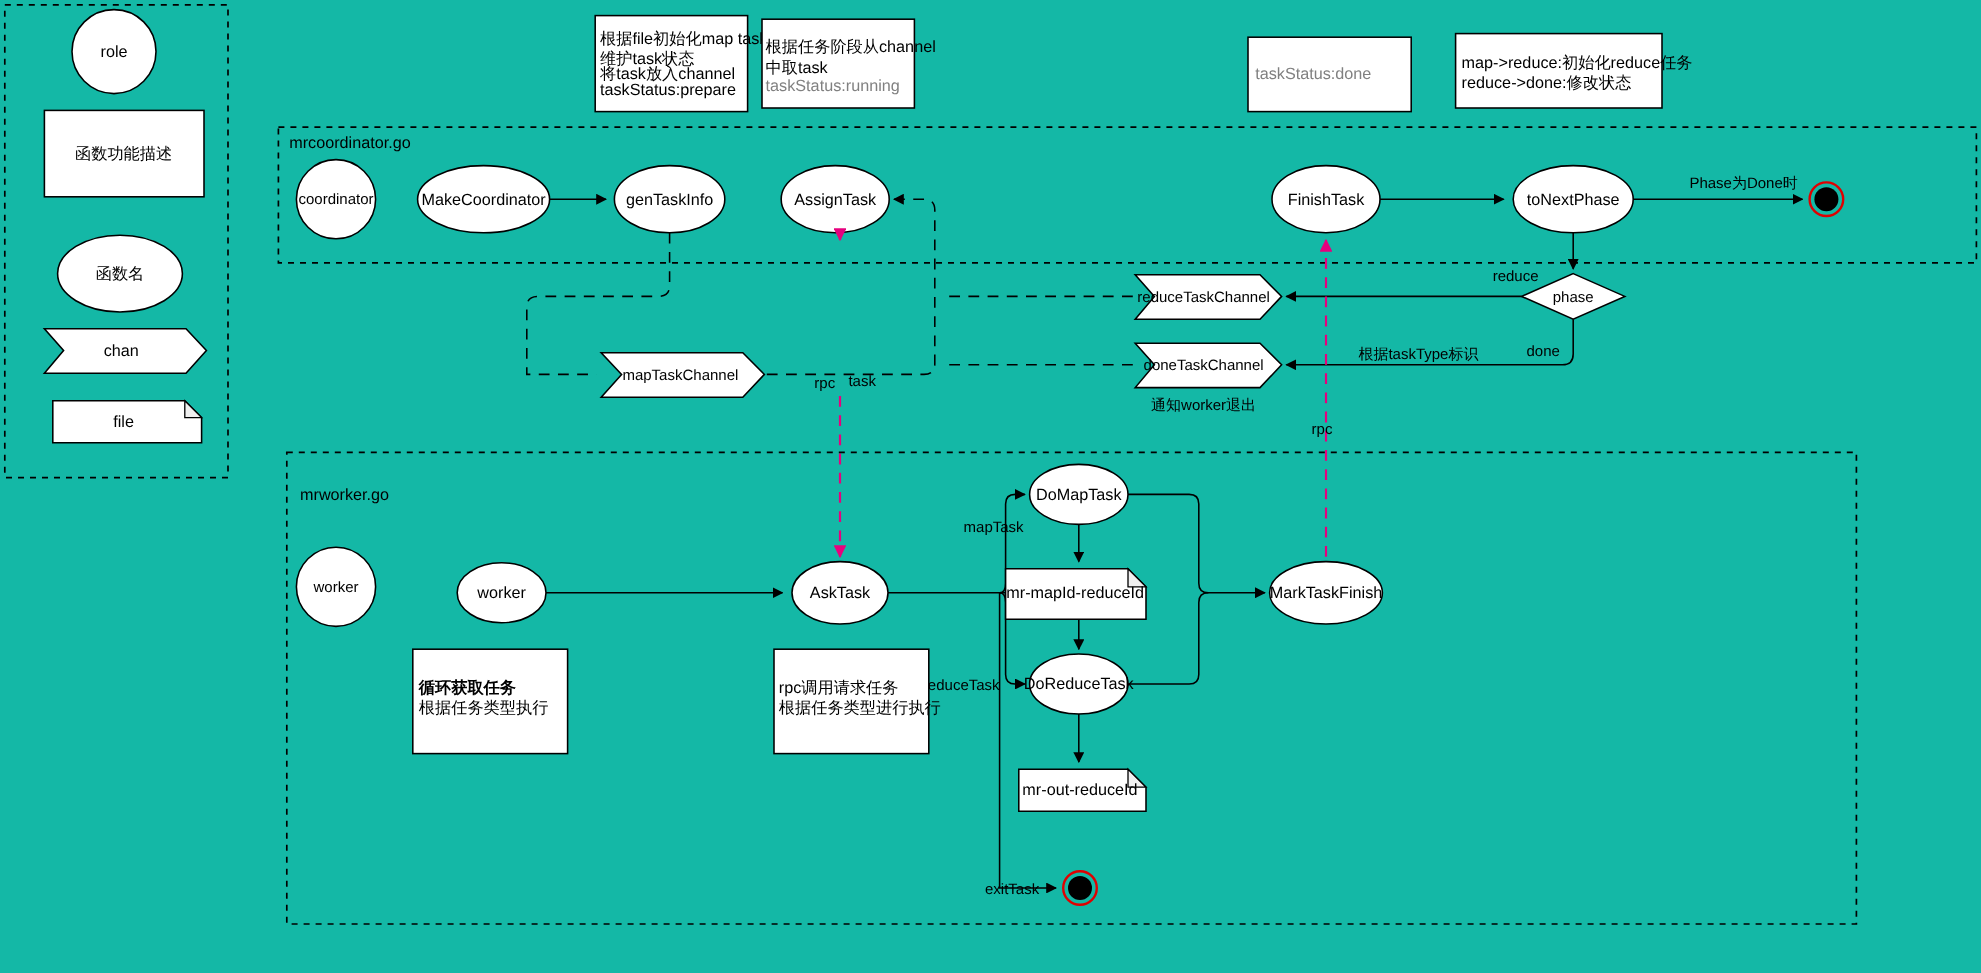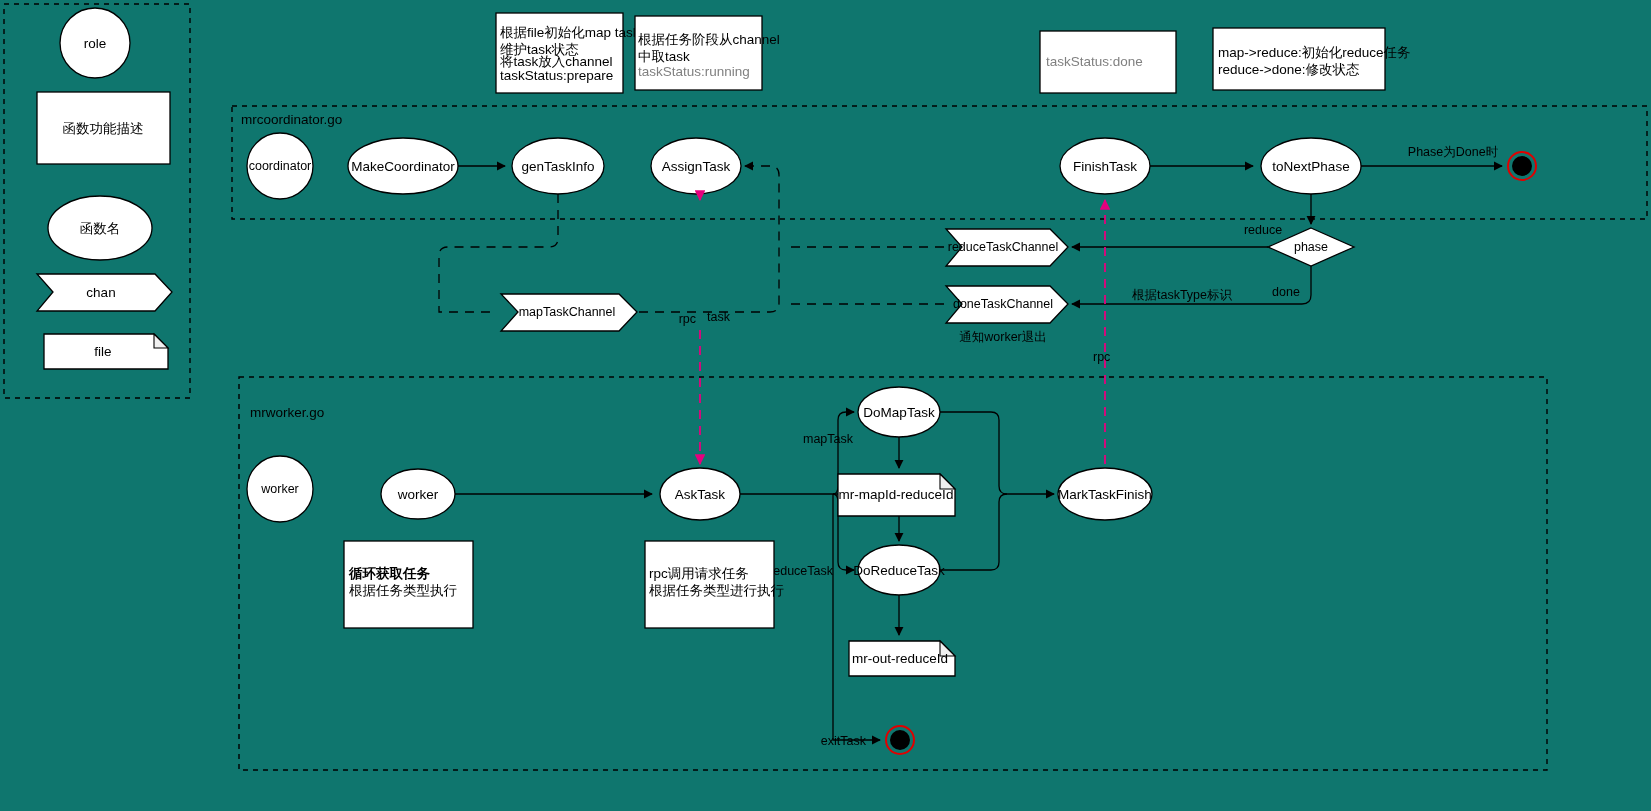--- a/index.html
+++ b/index.html
@@ -7,21 +7,21 @@
     padding: 0;
     background: #ffffff;
   }
   body {
     font-family: "Liberation Sans", "DejaVu Sans", sans-serif;
   }
   #canvas {
     position: relative;
     width: 1651px;
     height: 811px;
-    background: #0f766e;
+    background: #14b8a6;
     overflow: hidden;
   }
   svg.diagram {
     position: absolute;
     left: 0;
     top: 0;
     width: 1651px;
     height: 811px;
   }
   text {

